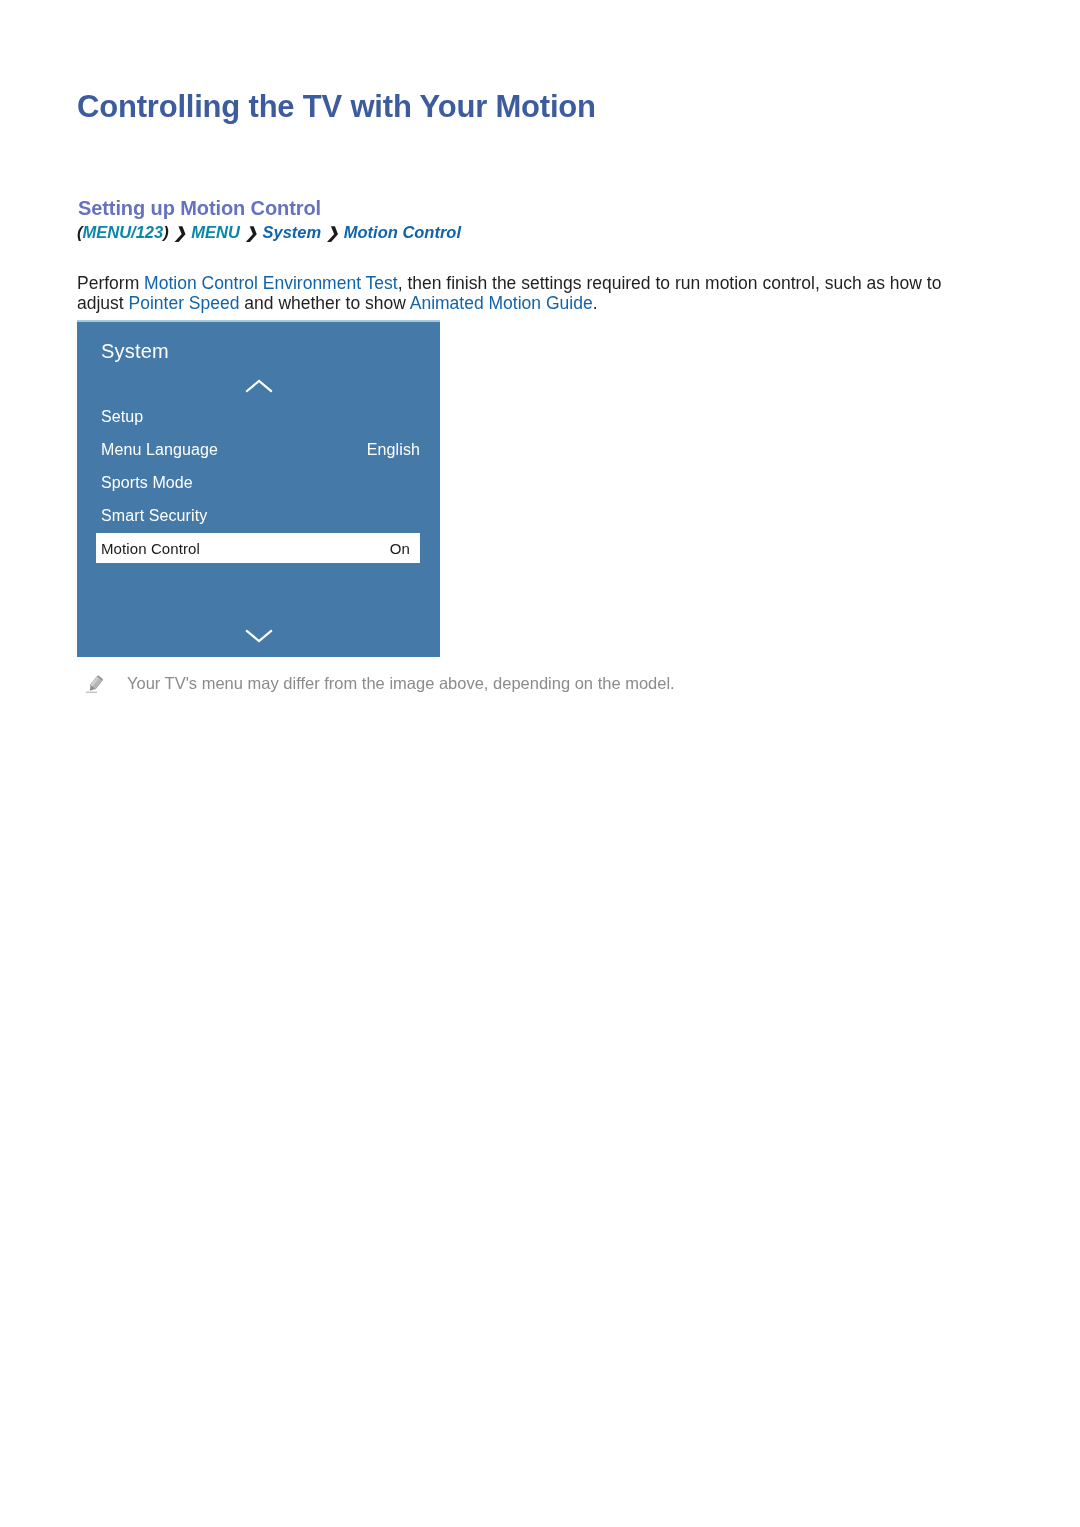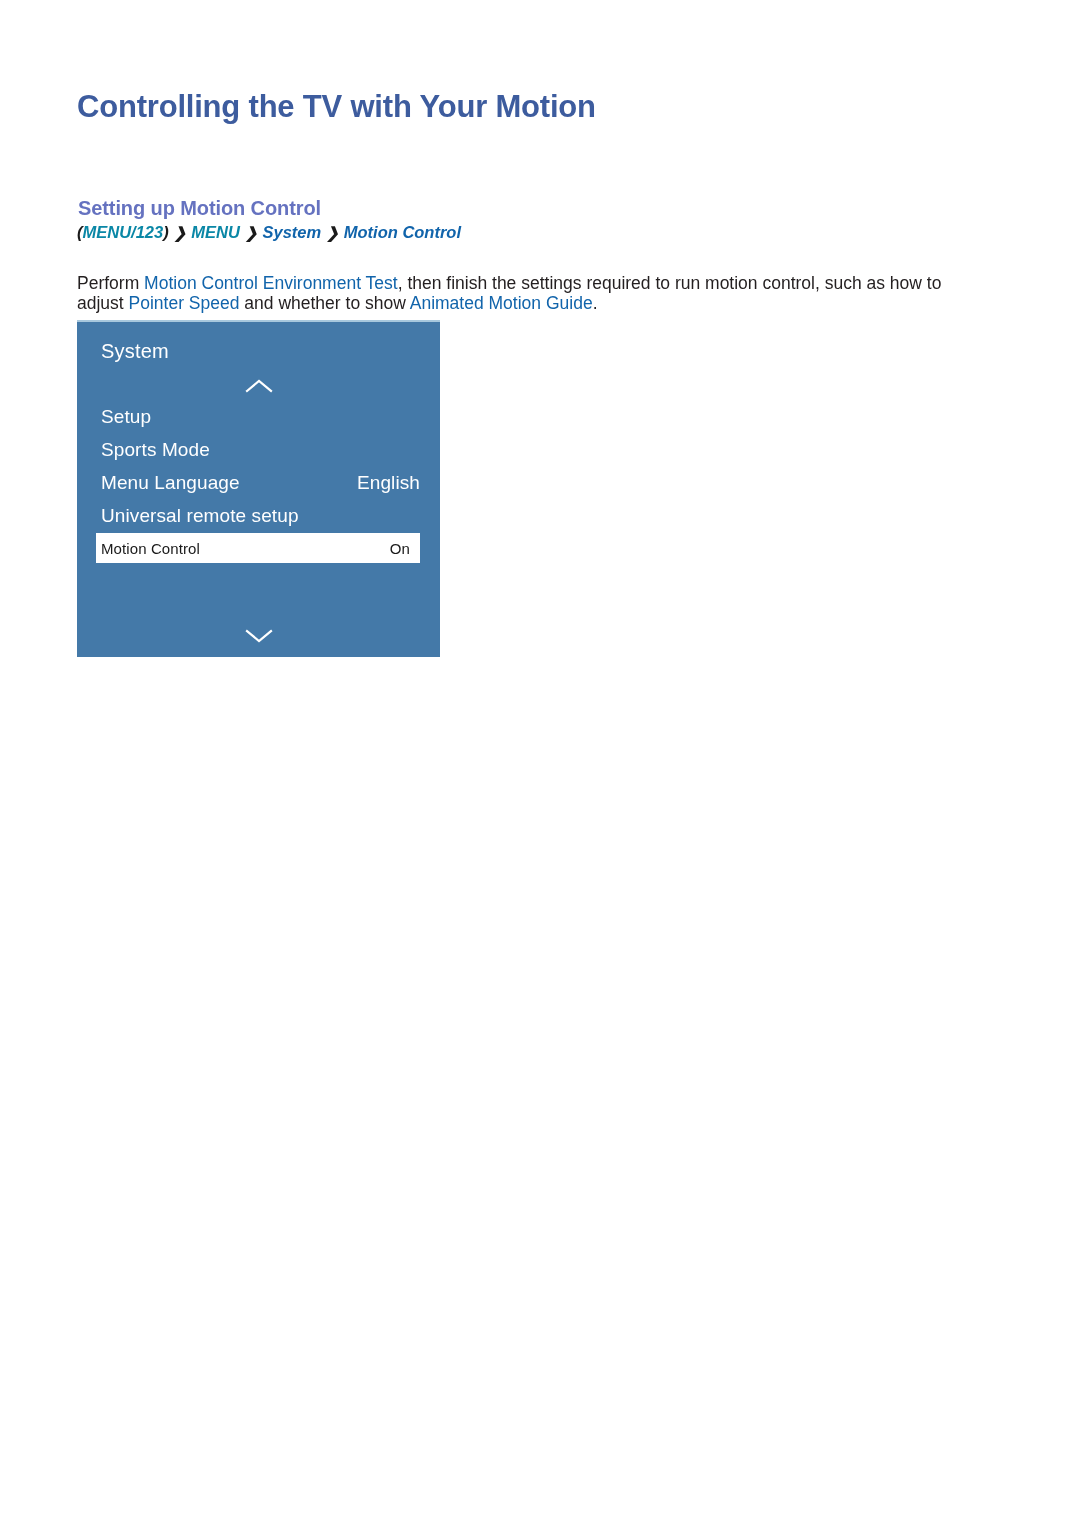--- a/index.html
+++ b/index.html
@@ -119,21 +119,21 @@
     width: 363px;
   }
   .menu-row {
     position: relative;
     height: 33px;
     display: flex;
     align-items: center;
     padding: 0 20px 0 24px;
     box-sizing: border-box;
     color: #ffffff;
-    font-size: 19px;
+    font-size: 16px;
     letter-spacing: 0.1px;
   }
   .menu-row .m-label { flex: 1 1 auto; white-space: nowrap; }
   .menu-row .m-value { flex: 0 0 auto; white-space: nowrap; }
 
   .menu-row.selected {
     background: #ffffff;
     color: #1a1a1a;
     height: 30px;
     margin: 1px 20px 1px 19px;
@@ -187,38 +187,53 @@
         <polyline points="3,13 15,3 27,13" fill="none" stroke="#ffffff" stroke-width="2.2" stroke-linecap="square" stroke-linejoin="miter"></polyline>
       </svg>
     </div>
 
     <div class="menu-list">
       <div class="menu-row">
         <span class="m-label">Setup</span>
         <span class="m-value"></span>
       </div>
       <div class="menu-row">
+        <span class="m-label">Menu Language</span>
+        <span class="m-value">English</span>
+      </div>
+      <div class="menu-row">
         <span class="m-label">Sports Mode</span>
         <span class="m-value"></span>
       </div>
       <div class="menu-row">
-        <span class="m-label">Menu Language</span>
-        <span class="m-value">English</span>
-      </div>
-      <div class="menu-row">
-        <span class="m-label">Universal remote setup</span>
+        <span class="m-label">Smart Security</span>
         <span class="m-value"></span>
       </div>
       <div class="menu-row selected">
         <span class="m-label">Motion Control</span>
         <span class="m-value">On</span>
       </div>
     </div>
 
     <div class="chev chev-down">
       <svg width="30" height="16" viewBox="0 0 30 16" aria-hidden="true">
         <polyline points="3,3 15,13 27,3" fill="none" stroke="#ffffff" stroke-width="2.2" stroke-linecap="square" stroke-linejoin="miter"></polyline>
       </svg>
     </div>
   </div>
 
+  <div class="note">
+    <span class="note-icon">
+      <svg width="22" height="22" viewBox="0 0 22 22" aria-hidden="true">
+        <g transform="rotate(38 11 11)">
+          <rect x="8" y="3.5" width="6.4" height="11.2" fill="#b6b6b6" stroke="#9a9a9a" stroke-width="0.8"></rect>
+          <rect x="8" y="3.5" width="2.6" height="11.2" fill="#cfcfcf"></rect>
+          <polygon points="8,14.7 14.4,14.7 11.2,19.2" fill="#8f8f8f"></polygon>
+          <polygon points="10.2,17.8 12.2,17.8 11.2,19.2" fill="#6e6e6e"></polygon>
+          <rect x="8" y="2.2" width="6.4" height="1.5" fill="#8f8f8f"></rect>
+        </g>
+        <rect x="2" y="18.6" width="11" height="1.4" fill="#c4c4c4"></rect>
+      </svg>
+    </span>
+    <span class="note-text">Your TV's menu may differ from the image above, depending on the model.</span>
+  </div>
 
 </div>
 
 </body></html>

